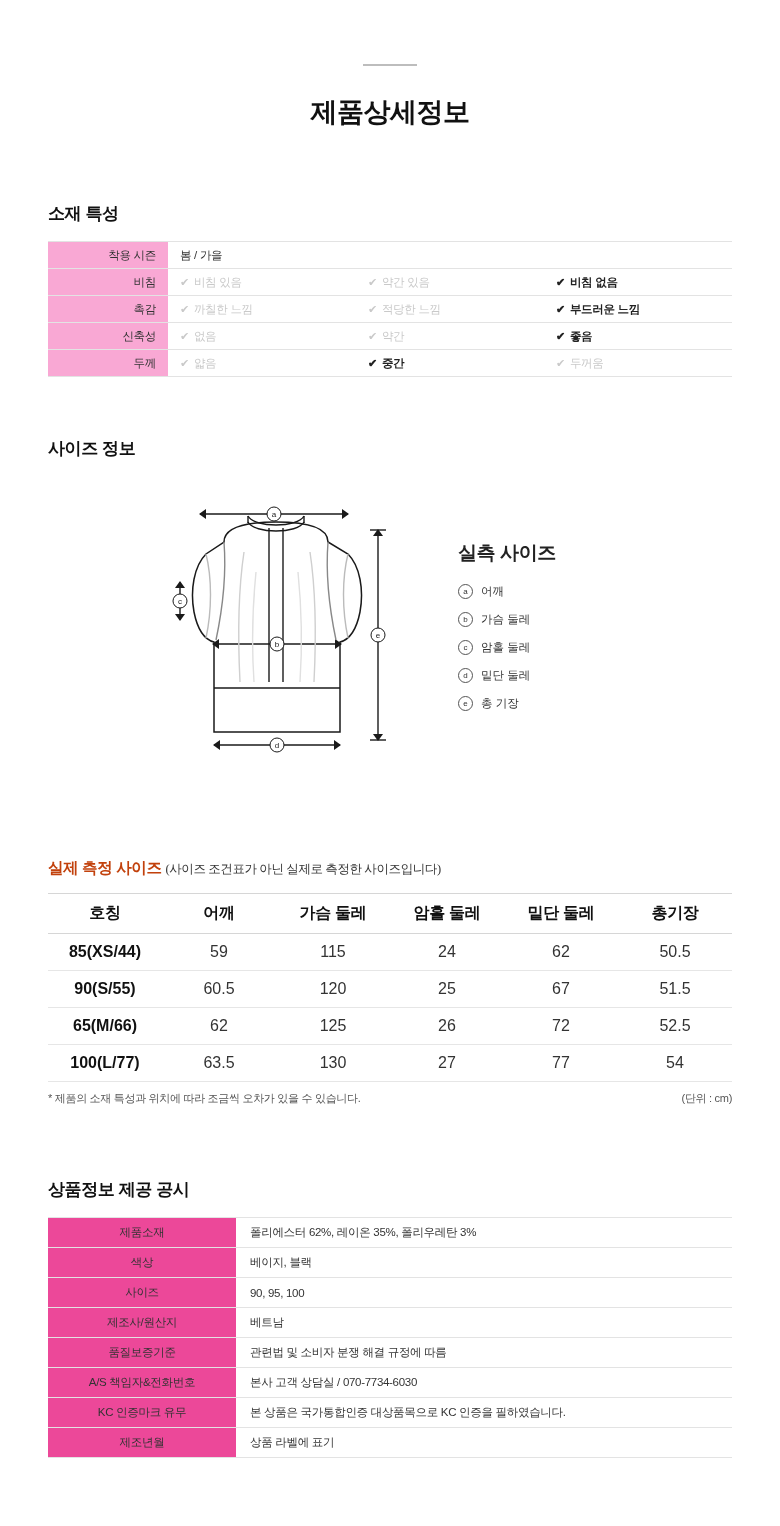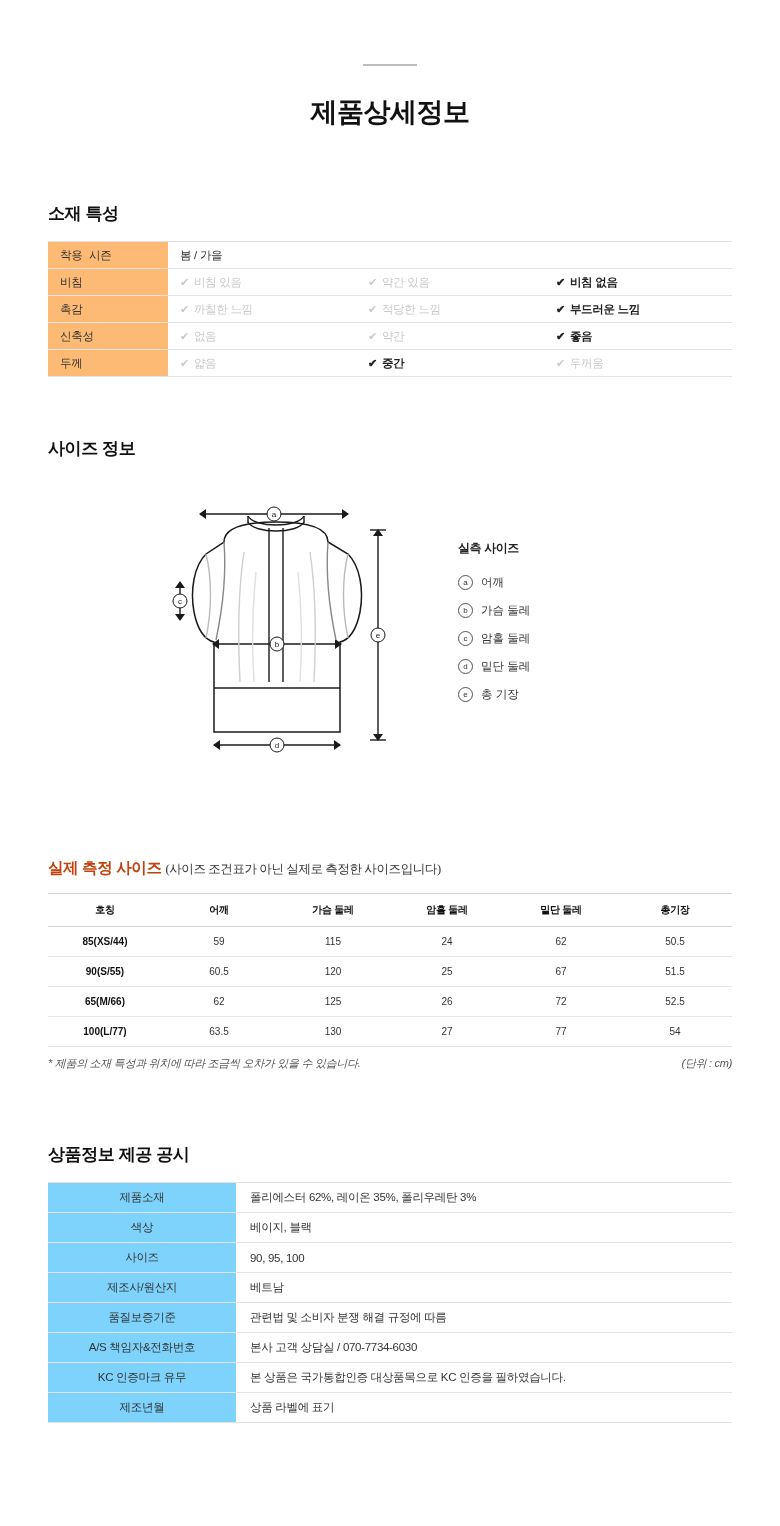--- a/index.html
+++ b/index.html
@@ -66,25 +66,24 @@
   table.mat tr { height: 27px; }
   table.mat td {
     border-top: 1px solid #e3e3e3;
     border-bottom: 1px solid #e3e3e3;
     padding: 0 12px;
     vertical-align: middle;
     letter-spacing: -0.3px;
   }
   table.mat td.th {
     width: 96px;
-    background: #fdba74;
-    text-align: left;
+    background: #f9a8d4;
+    text-align: right;
     font-weight: normal;
     color: #333333;
-    font-family: Liberation Mono, monospace;
   }
   table.mat td.val { color: #333333; }
   .opt {
     color: #c9c9c9;
     white-space: nowrap;
   }
   .opt.on {
     color: #222222;
     font-weight: bold;
   }
@@ -102,21 +101,21 @@
   }
   .diagram-wrap svg { display: block; }
   .legend {
     position: absolute;
     left: 410px;
     top: 58px;
     font-size: 12px;
     color: #222222;
   }
   .legend-title {
-    font-size: 12px;
+    font-size: 19px;
     font-weight: bold;
     margin-bottom: 18px;
     letter-spacing: -0.4px;
   }
   .legend-item {
     display: flex;
     align-items: center;
     margin-bottom: 13px;
     font-size: 11.5px;
     color: #333333;
@@ -147,21 +146,21 @@
   }
   .measure-head .sub {
     color: #333333;
     font-size: 12.5px;
     font-family: Liberation Serif, serif;
   }
   table.meas {
     width: 100%;
     border-collapse: collapse;
     table-layout: fixed;
-    font-size: 10px;
+    font-size: 16px;
     text-align: center;
   }
   table.meas th {
     font-weight: bold;
     color: #111111;
     padding: 9px 0;
     border-top: 1px solid #d6d6d6;
     border-bottom: 1px solid #d6d6d6;
     letter-spacing: -0.3px;
   }
@@ -172,42 +171,41 @@
     text-align: center;
   }
   table.meas td.name { font-weight: bold; color: #111111; }
   .meas-foot {
     display: flex;
     justify-content: space-between;
     margin-top: 9px;
     font-size: 11px;
     color: #555555;
     letter-spacing: -0.3px;
-    font-style: italic;
   }
 
   
   table.notice {
     width: 100%;
     border-collapse: collapse;
     table-layout: fixed;
     font-size: 11.5px;
   }
   table.notice tr { height: 30px; }
   table.notice td {
     border-top: 1px solid #e3e3e3;
     border-bottom: 1px solid #e3e3e3;
     padding: 0 14px;
     vertical-align: middle;
     letter-spacing: -0.3px;
     color: #333333;
   }
   table.notice td.th {
     width: 160px;
-    background: #7dd3fc;
+    background: #ec4899;
     text-align: center;
   }
   .bottom-pad { height: 70px; }
 </style>
 </head>
 <body>
 
 <div class="page">
 
   <div class="header">

